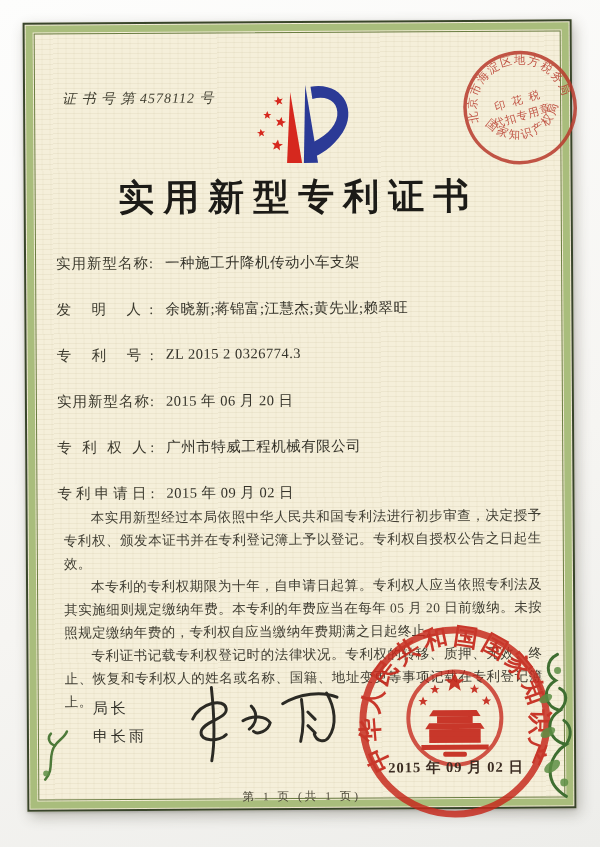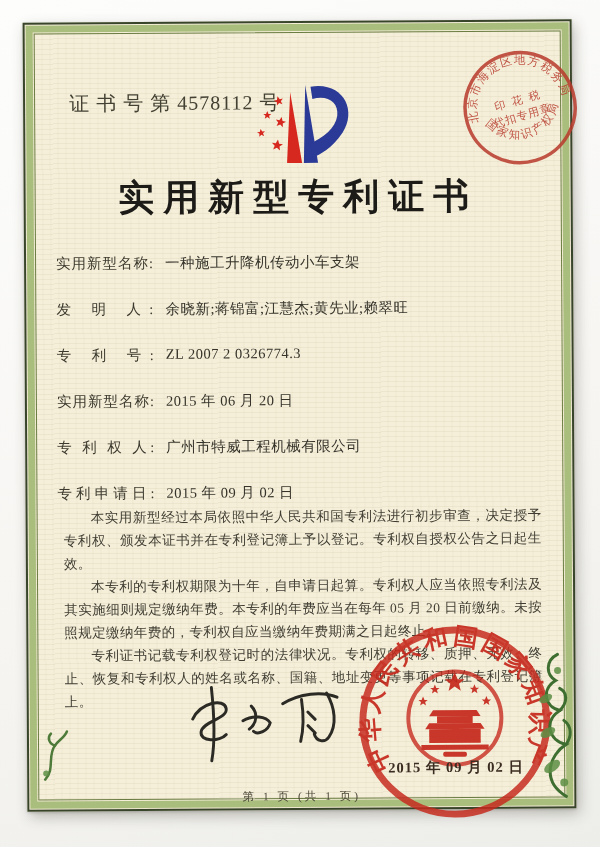--- a/index.html
+++ b/index.html
@@ -14,22 +14,22 @@
     background-color:#f5efda;
     background-image:
       repeating-linear-gradient(0deg, rgba(164,150,102,.10) 0 1px, rgba(0,0,0,0) 1px 5px),
       repeating-linear-gradient(90deg, rgba(190,178,136,.06) 0 2px, rgba(0,0,0,0) 2px 8px);
     box-shadow:3px 5px 14px rgba(60,55,40,.30), 0 1px 3px rgba(0,0,0,.18);
     transform:rotate(-0.35deg);
   }
   .band{position:absolute;inset:1px;border:7px solid #a9bd7c;pointer-events:none;}
   .band-inner{position:absolute;inset:9px;border:1px solid #6b7d42;pointer-events:none;}
   .cert-number{
-    position:absolute;left:44px;top:66px;font-size:20px;color:#434133;
-    letter-spacing:1px;white-space:pre;
+    position:absolute;left:37px;top:66px;font-size:14px;color:#434133;
+    letter-spacing:1px;white-space:pre;font-style:italic;
   }
   .logo{position:absolute;left:212px;top:53px;width:124px;height:96px;}
   .title{
     position:absolute;left:0;top:150px;width:100%;text-align:center;
     font-size:36px;font-weight:bold;color:#1c1b17;letter-spacing:9px;
   }
   .fields{position:absolute;left:30px;top:230px;width:492px;}
   .field-row{height:46px;font-size:14.5px;color:#37352a;white-space:nowrap;}
   .field-label{
     display:inline-block;width:97px;text-align:justify;text-align-last:justify;
@@ -86,39 +86,43 @@
   <div class="title">实用新型专利证书</div>
 
   <div class="fields">
     <div class="field-row">
       <span class="field-label">实用新型名称:</span><span class="field-value">一种施工升降机传动小车支架</span>
     </div>
     <div class="field-row">
       <span class="field-label">发 明 人:</span><span class="field-value">余晓新;蒋锦富;江慧杰;黄先业;赖翠旺</span>
     </div>
     <div class="field-row">
-      <span class="field-label">专 利 号:</span><span class="field-value">ZL 2007 2 0326774.3</span>
+      <span class="field-label">专 利 号:</span><span class="field-value">ZL 2015 2 0326774.3</span>
     </div>
     <div class="field-row">
       <span class="field-label">实用新型名称:</span><span class="field-value">2015 年 06 月 20 日</span>
     </div>
     <div class="field-row">
       <span class="field-label">专 利 权 人:</span><span class="field-value">广州市特威工程机械有限公司</span>
     </div>
     <div class="field-row">
       <span class="field-label">专利申请日:</span><span class="field-value">2015 年 09 月 02 日</span>
     </div>
   </div>
 
   <div class="body-text">
     <p>本实用新型经过本局依照中华人民共和国专利法进行初步审查，决定授予专利权、颁发本证书并在专利登记簿上予以登记。专利权自授权公告之日起生效。</p>
     <p>本专利的专利权期限为十年，自申请日起算。专利权人应当依照专利法及其实施细则规定缴纳年费。本专利的年费应当在每年 05 月 20 日前缴纳。未按照规定缴纳年费的，专利权自应当缴纳年费期满之日起终止。</p>
     <p>专利证书记载专利权登记时的法律状况。专利权的转移、质押、无效、终止、恢复和专利权人的姓名或名称、国籍、地址变更等事项记载在专利登记簿上。</p>
   </div>
 
+  <div class="signer">
+    <div>局长</div>
+    <div>申长雨</div>
+  </div>
 
   <svg class="sig" viewBox="0 0 170 85">
     <g fill="none" stroke="#2b2a24" stroke-width="2.8" stroke-linecap="round">
       <path d="M18,40 C26,24 48,20 50,30 C52,40 28,42 26,52 C24,62 44,62 50,55"></path>
       <path d="M36,10 C38,30 40,58 36,80"></path>
       <path d="M74,28 C80,34 80,44 72,50"></path>
       <path d="M66,42 C76,36 88,38 92,44 C90,52 80,56 76,52"></path>
       <path d="M104,26 C120,16 142,14 156,20"></path>
       <path d="M122,22 C124,36 124,50 121,62"></path>
       <path d="M146,16 C154,30 156,46 148,58 C144,64 136,62 134,55"></path>

